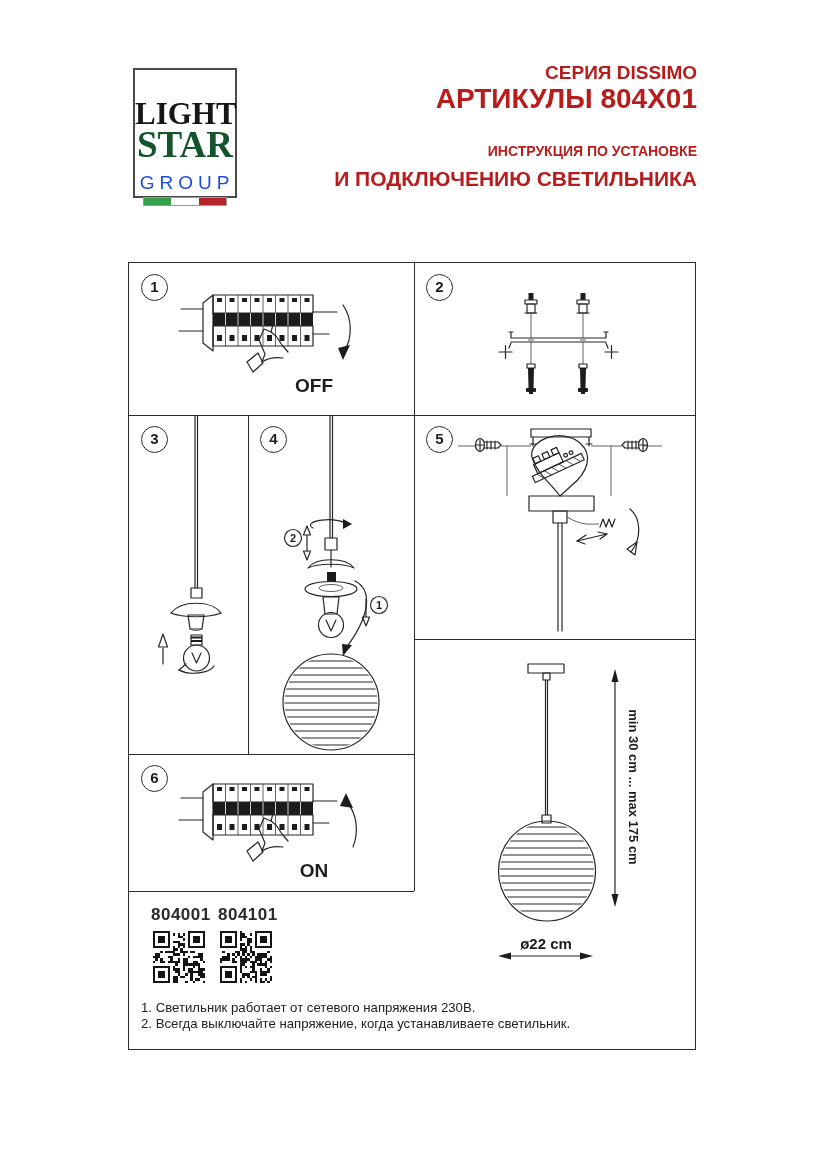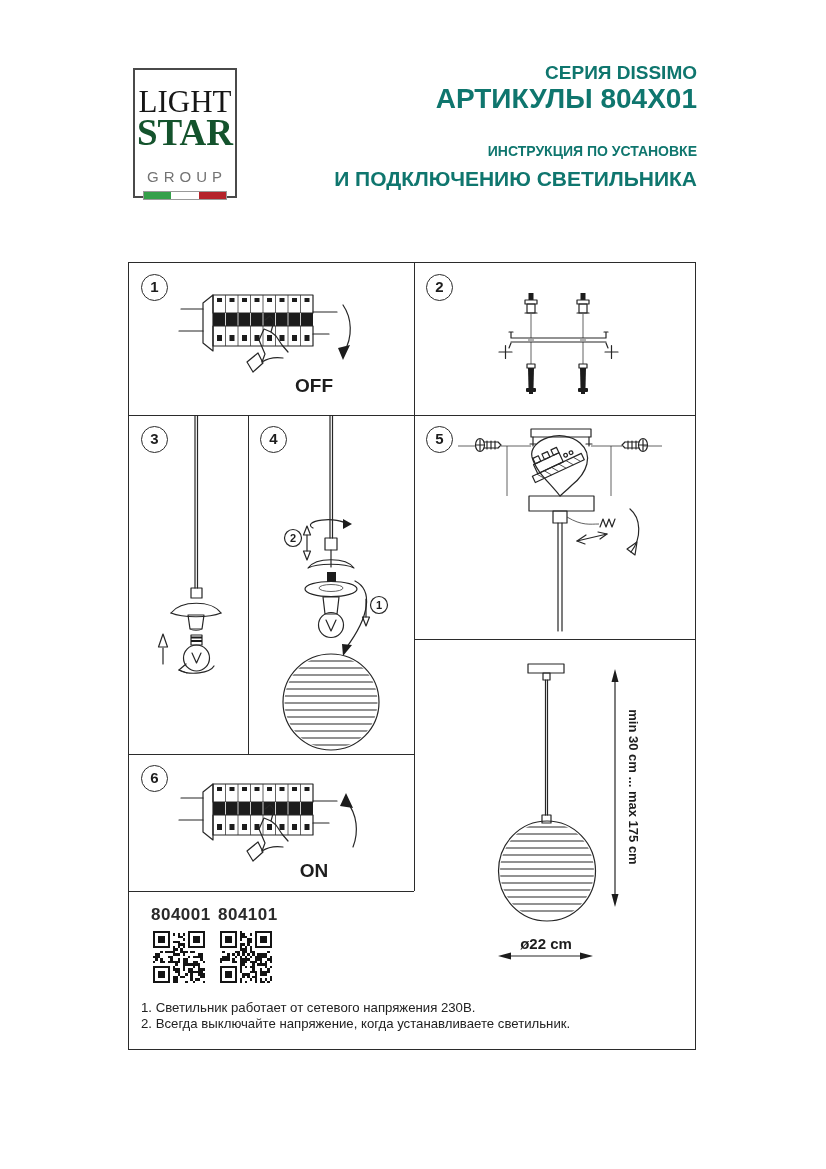--- a/index.html
+++ b/index.html
@@ -1,28 +1,28 @@
 <!DOCTYPE html>
 <html><head>
 <meta charset="utf-8">
 <style>
   html,body{margin:0;padding:0;background:#e9e9e9;}
   .page{position:relative;width:826px;height:1169px;background:#ffffff;margin:0 auto;
         font-family:"Liberation Sans",sans-serif;color:#1d1d1d;overflow:hidden;}
   
   .logo-box{position:absolute;left:133px;top:68px;width:104px;height:130px;
             border:2px solid #4a4a4a;box-sizing:border-box;text-align:center;background:#fff;}
-  .logo-light{margin-top:18px;font-family:"Liberation Serif",serif;font-weight:normal;
+  .logo-light{margin-top:30px;font-family:"Liberation Serif",serif;font-weight:bold;
               font-size:31px;line-height:28px;letter-spacing:0px;color:#161616;}
   .logo-star{font-family:"Liberation Serif",serif;font-weight:bold;font-size:37px;
              line-height:34px;letter-spacing:0px;color:#14532d;}
-  .logo-group{font-size:15px;letter-spacing:5px;color:#737373;line-height:18px;margin-top:18px;margin-left:4px;}
+  .logo-group{font-size:19px;letter-spacing:5px;color:#1d4ed8;line-height:18px;margin-top:12px;margin-left:4px;}
   .logo-flag{width:82px;height:7px;margin:5px auto 0;border:1px solid #9a9a9a;display:flex;box-sizing:content-box;}
   .logo-flag span{flex:1;height:100%;}
-  .titles{position:absolute;right:129px;top:60px;text-align:right;font-weight:bold;color:#0f766e;}
+  .titles{position:absolute;right:129px;top:60px;text-align:right;font-weight:bold;color:#b91c1c;}
   .t-series{font-size:19px;line-height:25px;}
   .t-articles{font-size:28px;line-height:27px;}
   .t-instr{font-size:14px;line-height:27px;margin-top:26px;}
   .t-instr2{font-size:21px;line-height:27px;}
   
   .frame{position:absolute;left:128px;top:262px;width:566px;height:786px;
          border:1px solid #2b2b2b;box-sizing:content-box;}
   .gridline{position:absolute;background:#2b2b2b;}
   .panel{position:absolute;}
   .panel svg{position:absolute;left:0;top:0;}

